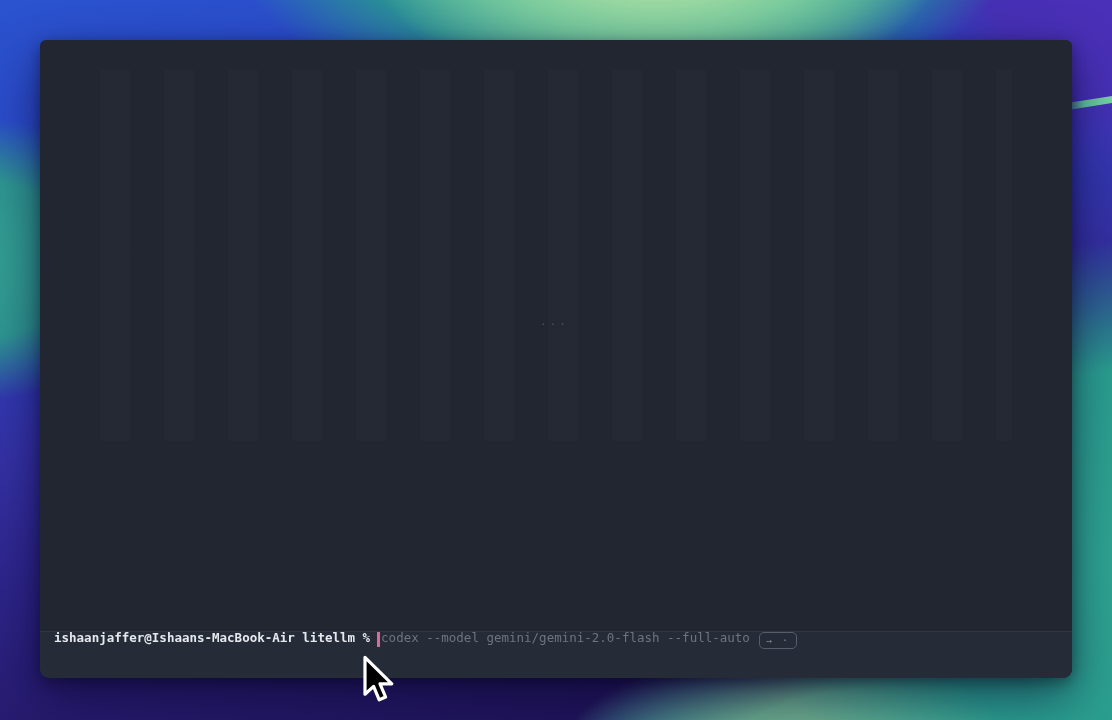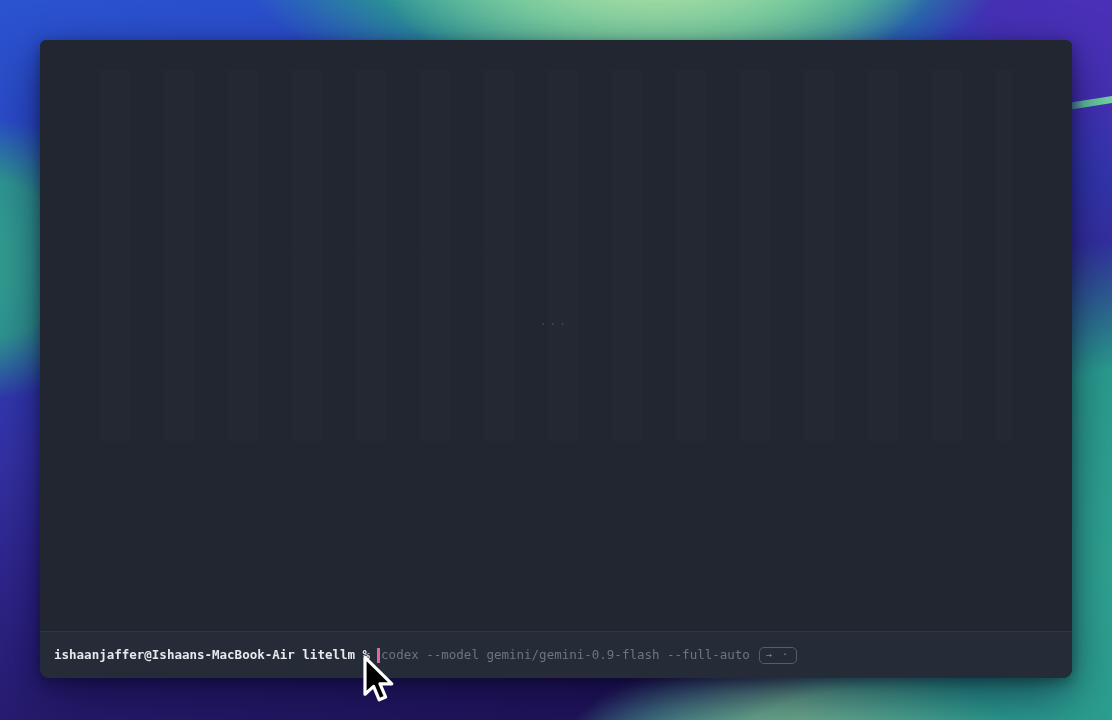--- a/index.html
+++ b/index.html
@@ -96,21 +96,20 @@
   .separator {
     flex: 0 0 1px;
     height: 1px;
     background: var(--separator, #2f3542);
   }
 
   .prompt-row {
     flex: 0 0 46px;
     background: var(--prompt-bar-bg, #252b37);
     display: flex;
-    align-items: center;
     padding-left: 14px;
     font-size: 12.5px;
     line-height: 1;
     white-space: pre;
   }
 
   .prompt {
     color: var(--prompt-text, #e6e9ee);
     font-weight: bold;
   }
@@ -162,21 +161,21 @@
 
   <div class="terminal-window">
 
     <div class="terminal-body">
       <span class="loading-dots">···</span>
     </div>
 
     <div class="separator"></div>
 
     <div class="prompt-row">
-      <span class="prompt">ishaanjaffer@Ishaans-MacBook-Air litellm %</span><span class="caret"></span><span class="suggestion">codex --model gemini/gemini-0.9-flash --full-auto</span><span class="hint-badge">→ ·</span>
+      <span class="prompt">ishaanjaffer@Ishaans-MacBook-Air litellm %</span><span class="caret"></span><span class="suggestion">codex --model gemini/gemini-2.0-flash --full-auto</span><span class="hint-badge">→ ·</span>
     </div>
 
   </div>
 
   <div class="mouse-cursor">
     <svg width="36" height="52" viewBox="0 0 18 26">
       <path d="M2 1.2 L2 19.6 L6.3 15.7 L9.1 22.4 L12.3 21 L9.5 14.4 L15.4 14.4 Z" fill="#000000" stroke="#ffffff" stroke-width="1.6" stroke-linejoin="round"></path>
     </svg>
   </div>
 

